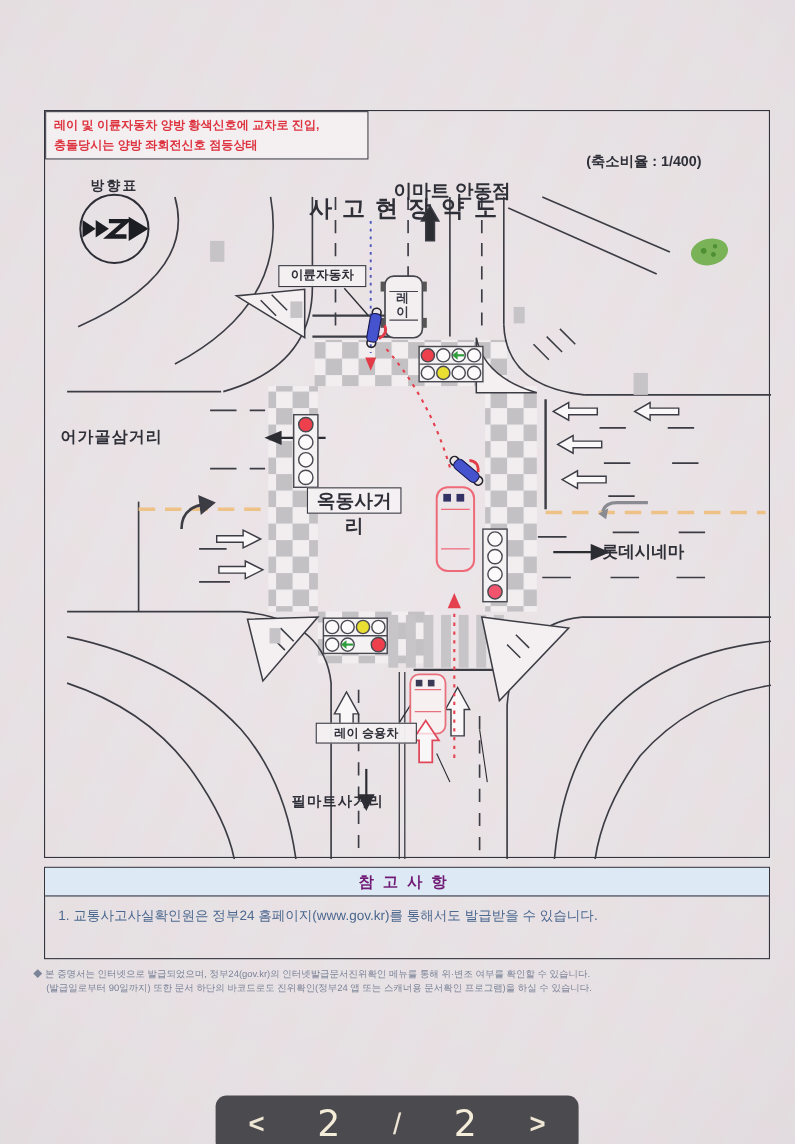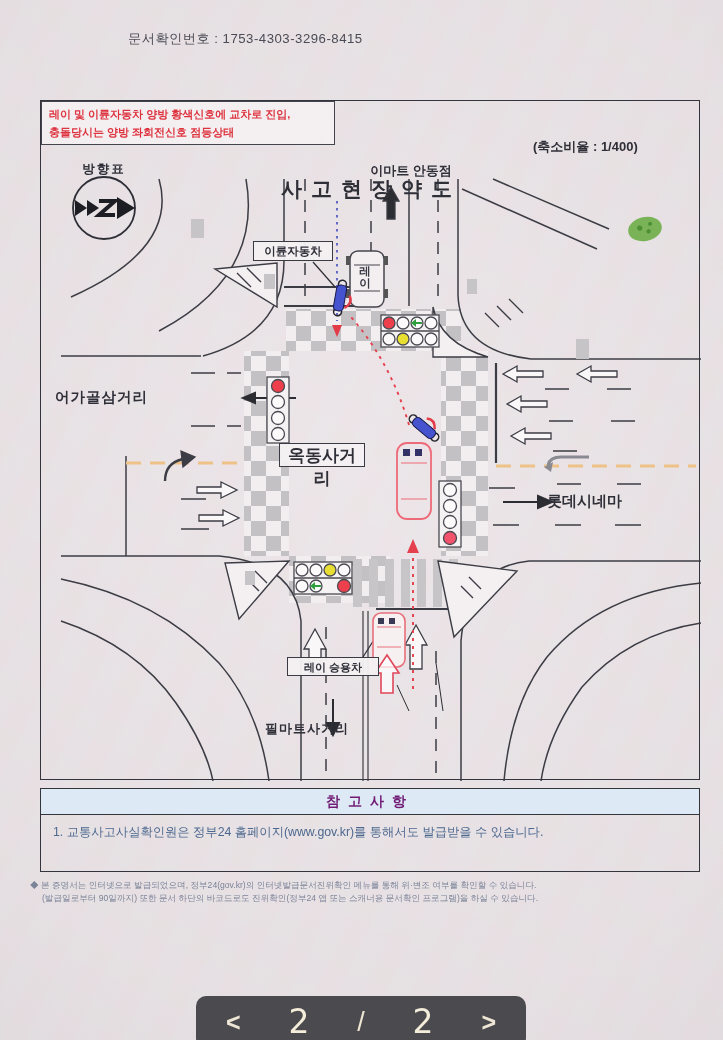--- a/index.html
+++ b/index.html
@@ -8,21 +8,21 @@
     background:
       repeating-linear-gradient(115deg, rgba(203,170,180,.05) 0 22px, rgba(170,190,205,.045) 22px 44px),
       repeating-linear-gradient(25deg, rgba(190,200,170,.04) 0 26px, rgba(210,180,190,.045) 26px 52px),
       radial-gradient(120% 100% at 50% 45%, #f0eaed 0%, #e9e3e6 55%, #dcd5d9 100%);}
   .docnum{position:absolute;left:128px;top:30px;font-size:13.2px;color:#4b4b55;letter-spacing:.5px;}
   .diagram{position:absolute;left:40px;top:100px;width:660px;height:680px;border:1.6px solid #34343c;}
   .diagram svg{position:absolute;left:0;top:0;}
   .lbl{position:absolute;color:#2f2f38;white-space:nowrap;}
   .t-title{left:190px;top:26px;width:280px;text-align:center;font-size:21px;font-weight:bold;letter-spacing:9px;margin-top:48px;}
   .t-scale{left:492px;top:37px;font-size:13px;font-weight:bold;}
-  .t-emart{left:290px;top:61px;width:160px;text-align:center;font-size:13px;font-weight:bold;}
+  .t-emart{left:290px;top:61px;width:160px;text-align:center;font-size:17px;font-weight:bold;}
   .t-compass{left:30px;top:60px;width:66px;text-align:center;font-size:12.5px;font-weight:bold;letter-spacing:2px;}
   .t-eogagol{left:14px;top:287px;font-size:14.5px;font-weight:bold;letter-spacing:1px;}
   .t-lotte{left:506px;top:391px;font-size:15px;font-weight:bold;}
   .t-pilmart{left:224px;top:619px;font-size:13px;font-weight:bold;letter-spacing:1px;}
   .t-rayvert{left:316px;top:156px;font-size:11.5px;font-weight:bold;color:#3a3a44;writing-mode:vertical-rl;letter-spacing:1px;}
   .labelbox{position:absolute;background:rgba(244,240,242,.96);border:1.3px solid #3a3a42;color:#2f2f38;
     text-align:center;font-weight:bold;}
   .b-moto{left:212px;top:140px;width:80px;height:20px;font-size:11.5px;line-height:19px;}
   .b-okdong{left:238px;top:342px;width:86px;height:24px;font-size:17px;line-height:23px;}
   .b-ray{left:246px;top:556px;width:92px;height:19px;font-size:11px;line-height:18px;}
@@ -38,21 +38,20 @@
     display:flex;align-items:center;justify-content:space-between;padding:0 30px;}
   .pager .chev{font-size:25px;color:#efe7d6;font-weight:bold;cursor:pointer;line-height:44px;}
   .pager .num{font-size:33px;color:#f4edda;font-family:"DejaVu Sans",sans-serif;line-height:44px;}
   .pager .sep{font-size:27px;color:#efe7d6;line-height:44px;}
 </style>
 </head>
 <body>
 
 <div class="screen">
 
-  <div class="docnum">문서확인번호 : 1753-4303-3296-8415</div>
 
   <div class="diagram">
     <svg width="660" height="680" viewBox="0 0 660 680">
       <defs>
         <pattern id="chk" width="30" height="30" patternUnits="userSpaceOnUse">
           <rect width="15" height="15" fill="#bcb9bd"></rect>
             <rect x="15" y="15" width="15" height="15" fill="#bcb9bd"></rect>
         </pattern>
       </defs>
 

